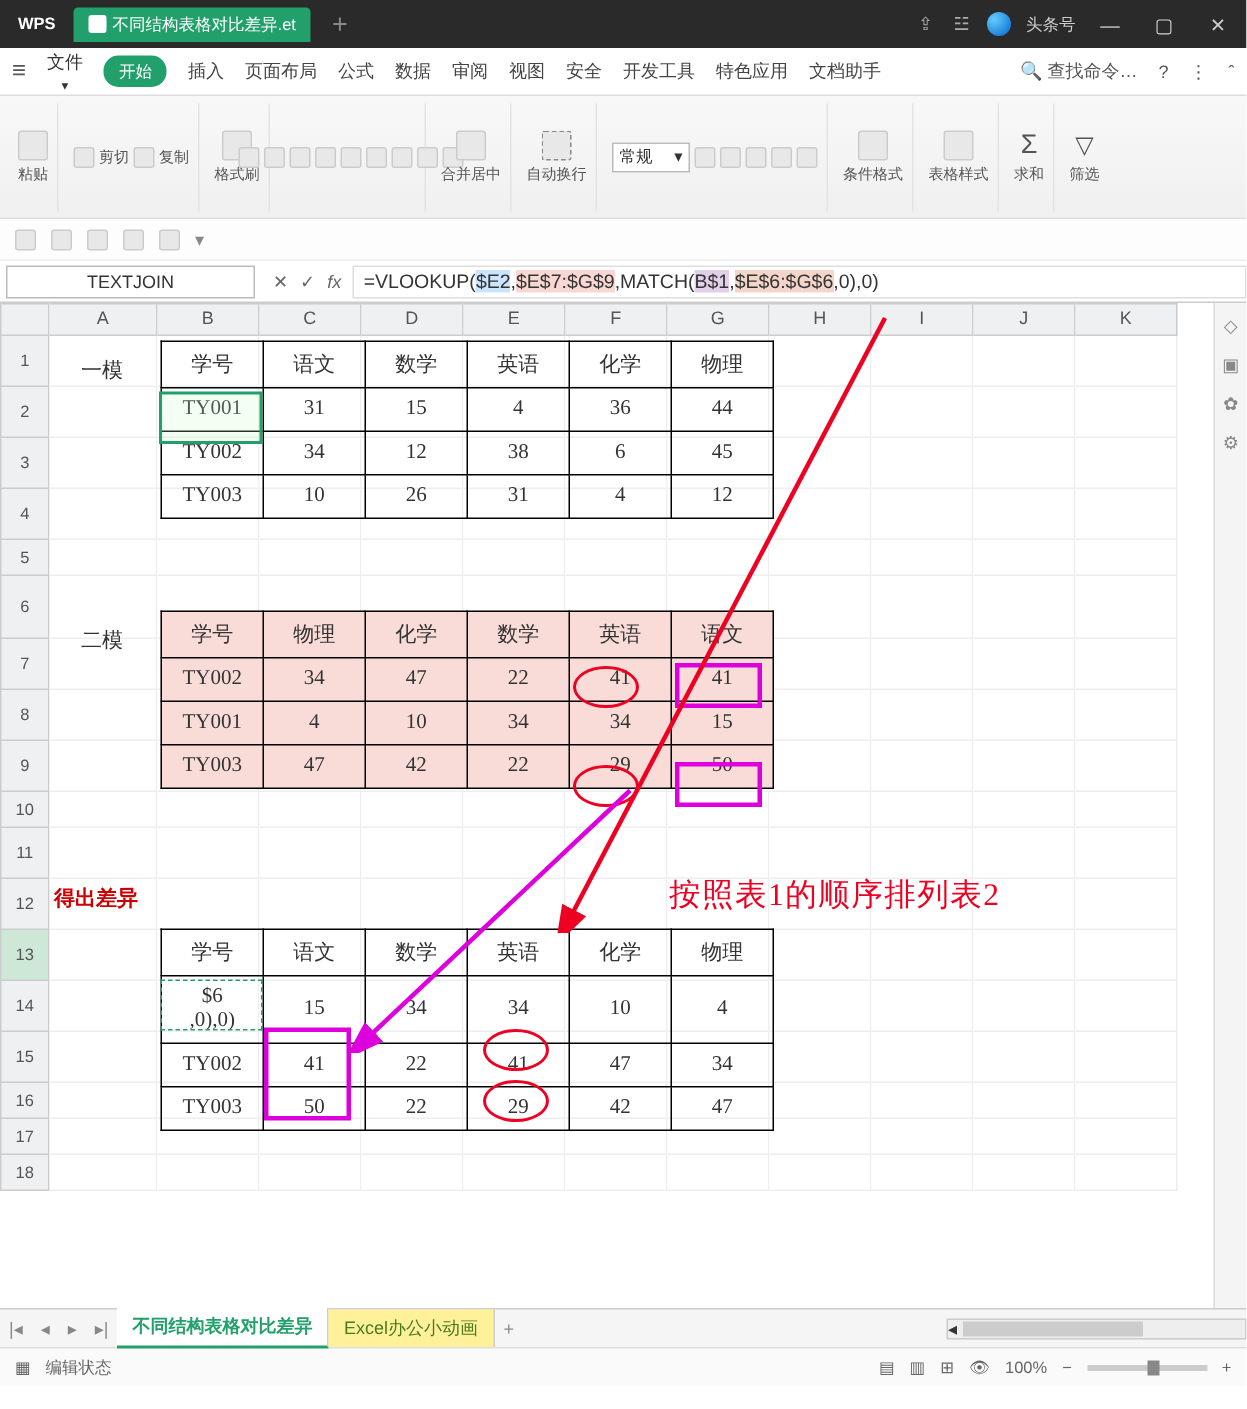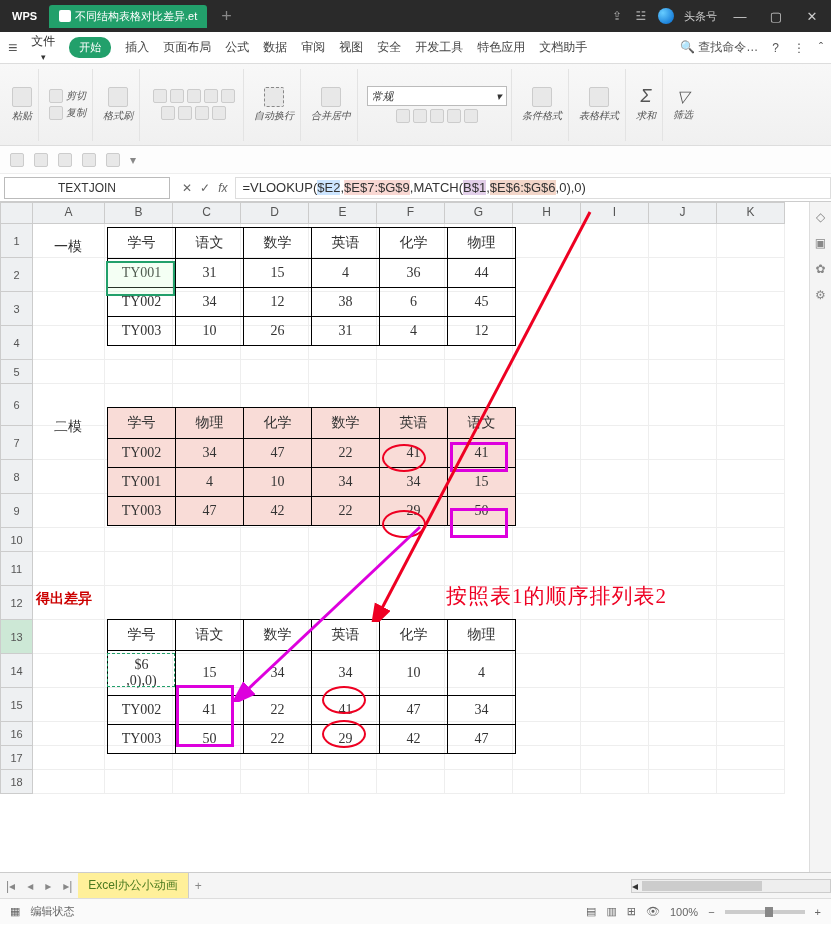--- a/index.html
+++ b/index.html
@@ -19,21 +19,21 @@
 
 .menubar { height: 32px; background: #fff; border-bottom: 1px solid #ddd; display: flex; align-items: center; padding: 0 8px; gap: 14px; font-size: 12px; }
 .menubar .burger { font-size: 16px; color: #555; }
 .menubar .file-dd { display: flex; align-items: center; gap: 2px; flex-direction: column; }
 .menubar .start { background: #22a06b; color: #fff; padding: 3px 10px; border-radius: 10px; font-size: 11px; }
 .menubar .item { color: #444; cursor: pointer; }
 .menubar .right { margin-left: auto; display: flex; gap: 14px; align-items: center; color: #555; }
 
 
 .ribbon { height: 82px; background: linear-gradient(#f8f8f8,#f0f0f0); border-bottom: 1px solid #ddd; display: flex; align-items: center; padding: 4px 6px; gap: 4px; }
-.rgroup { display: flex; flex-direction: column; align-items: center; gap: 3px; padding: 2px 6px; border-right: 1px solid #e3e3e3; height: 72px; justify-content: center; font-style: italic; }
+.rgroup { display: flex; flex-direction: row; align-items: center; gap: 3px; padding: 2px 6px; border-right: 1px solid #e3e3e3; height: 72px; justify-content: center; }
 .rgroup:last-child { border-right: none; }
 .rbtn { display: flex; flex-direction: column; align-items: center; gap: 2px; font-size: 10px; color: #555; }
 .rbtn-ico { width: 20px; height: 20px; background: #e8e8e8; border: 1px solid #ccc; border-radius: 2px; }
 .rbtn-row { display: flex; gap: 3px; align-items: center; font-size: 10px; color: #555; }
 .small-ico { width: 14px; height: 14px; background: #e8e8e8; border: 1px solid #ccc; border-radius: 2px; display:inline-block; }
 .fmt-select { width: 140px; height: 20px; border: 1px solid #bbb; background: #fff; padding: 1px 4px; font-size: 11px; display:flex; align-items:center; justify-content:space-between;}
 
 
 .qa { height: 28px; display: flex; align-items: center; gap: 10px; padding: 0 10px; border-bottom: 1px solid #eee; background: #fdfdfd; color: #888; }
 
@@ -174,28 +174,28 @@
       </div>
     <div class="rbtn-row">
         <span class="small-ico"></span>
         <span class="small-ico"></span>
         <span class="small-ico"></span>
         <span class="small-ico"></span>
       </div>
   </div>
   <div class="rgroup">
     <div class="rbtn">
+        <span class="rbtn-ico"></span>
+        <span>合并居中</span>
+      </div>
+  </div>
+  <div class="rgroup">
+    <div class="rbtn">
         <span class="rbtn-ico" style="border:1.5px dashed #888;"></span>
         <span>自动换行</span>
-      </div>
-  </div>
-  <div class="rgroup">
-    <div class="rbtn">
-        <span class="rbtn-ico"></span>
-        <span>合并居中</span>
       </div>
   </div>
   <div class="rgroup" style="width:150px;">
     <div class="fmt-select">
         <span>常规</span>
         <span>▾</span>
       </div>
     <div class="rbtn-row" style="color:#bbb;">
         <span class="small-ico"></span>
         <span class="small-ico"></span>
@@ -674,20 +674,21 @@
     <span>✿</span>
     <span>⚙</span>
   </div>
 </div>
 
 <div class="tabbar">
   <span class="nav">|◂</span>
   <span class="nav">◂</span>
   <span class="nav">▸</span>
   <span class="nav">▸|</span>
+  <div class="sheet-tab active">不同结构表格对比差异</div>
   <div class="sheet-tab b">Excel办公小动画</div>
   <span class="nav">+</span>
   <div class="hscroll">
       <span>◂</span>
       <div class="thumb"></div>
     </div>
 </div>
 
 <div class="status">
   <span>▦</span>

